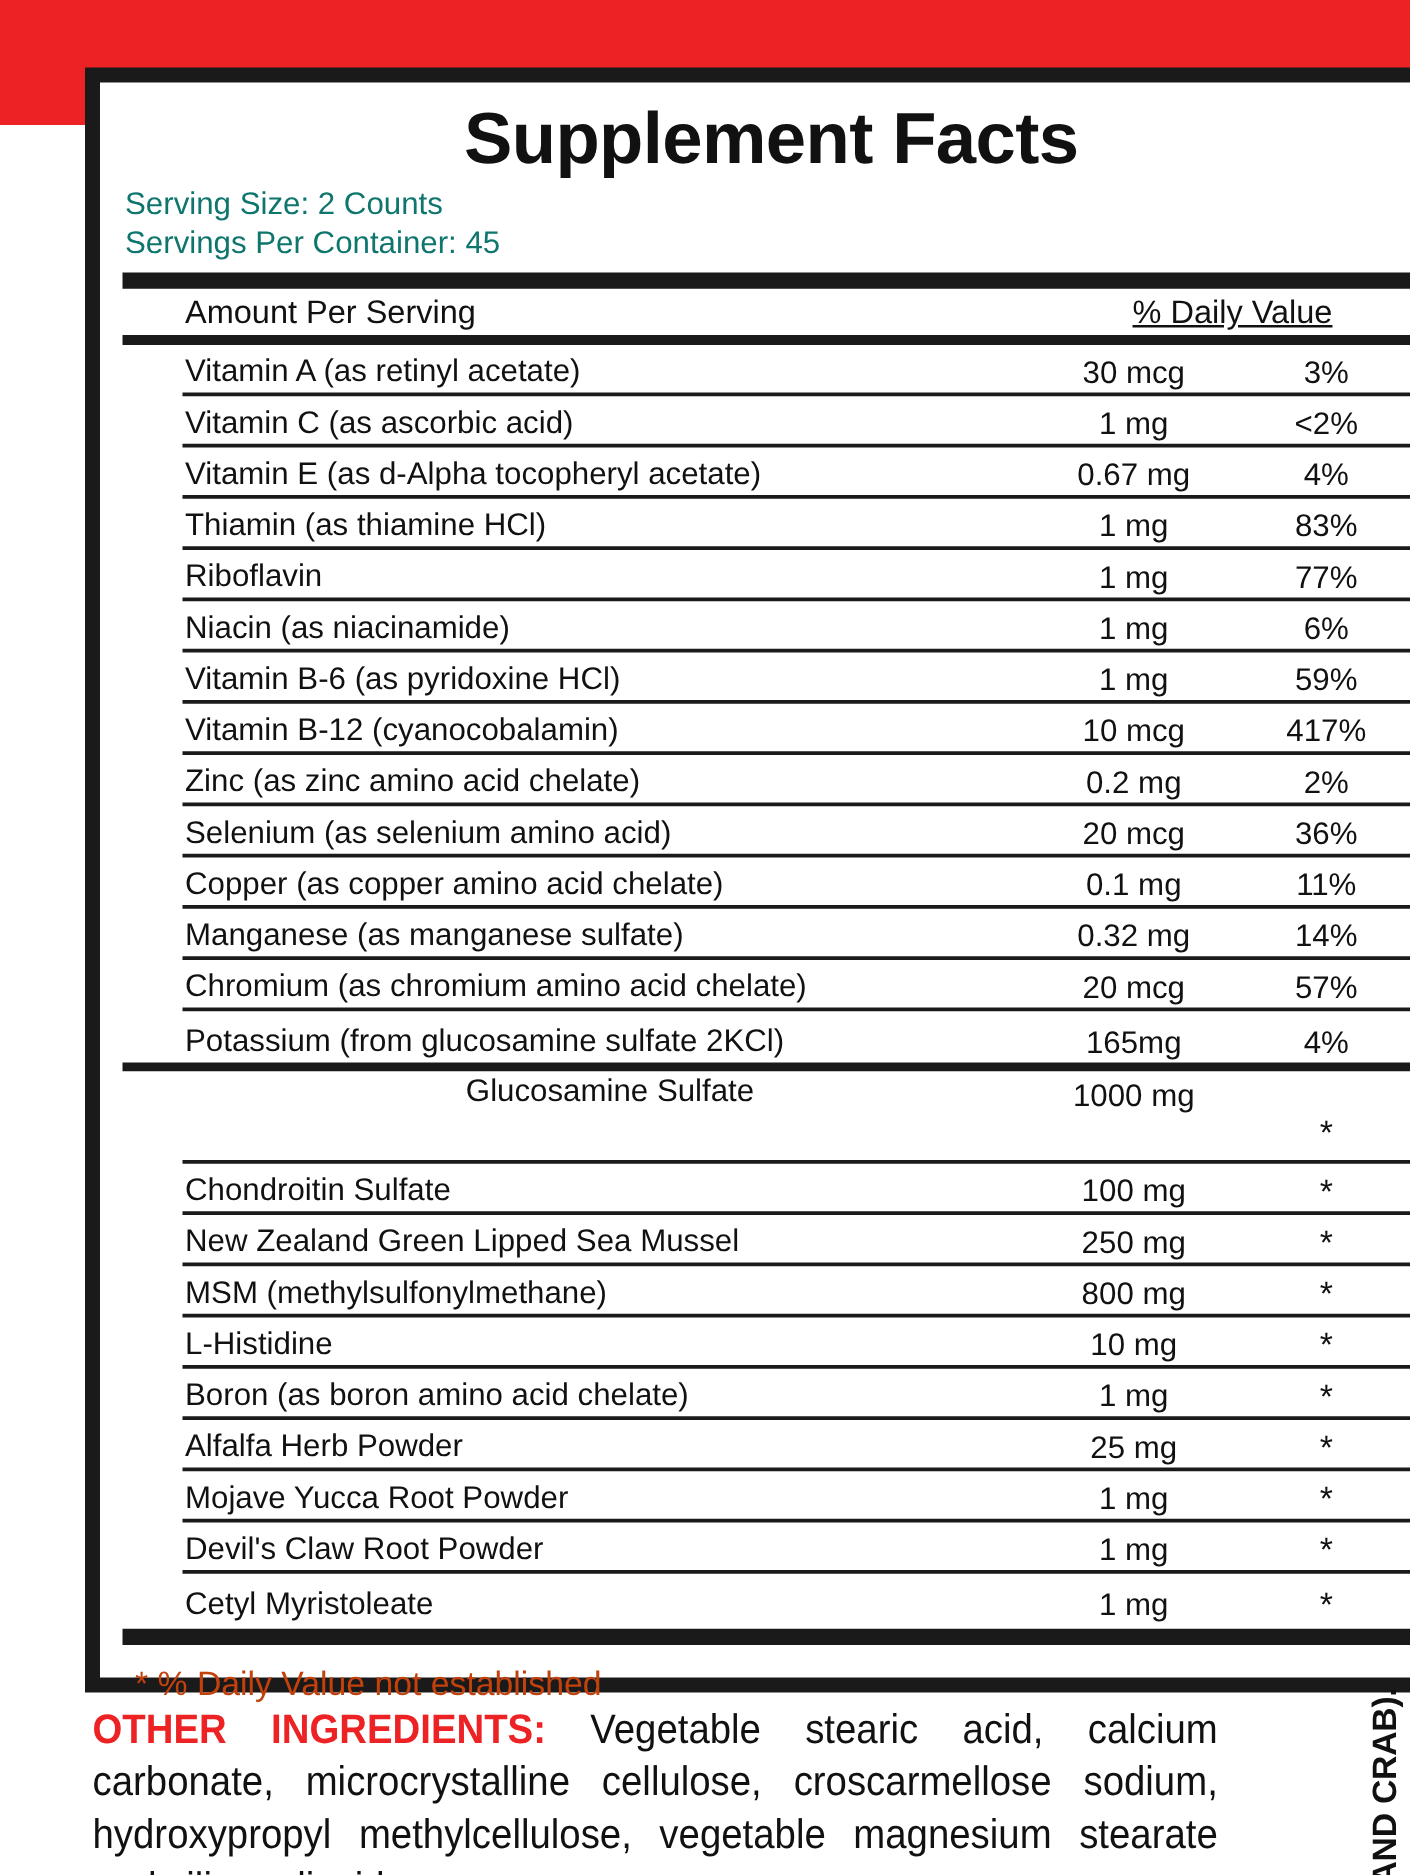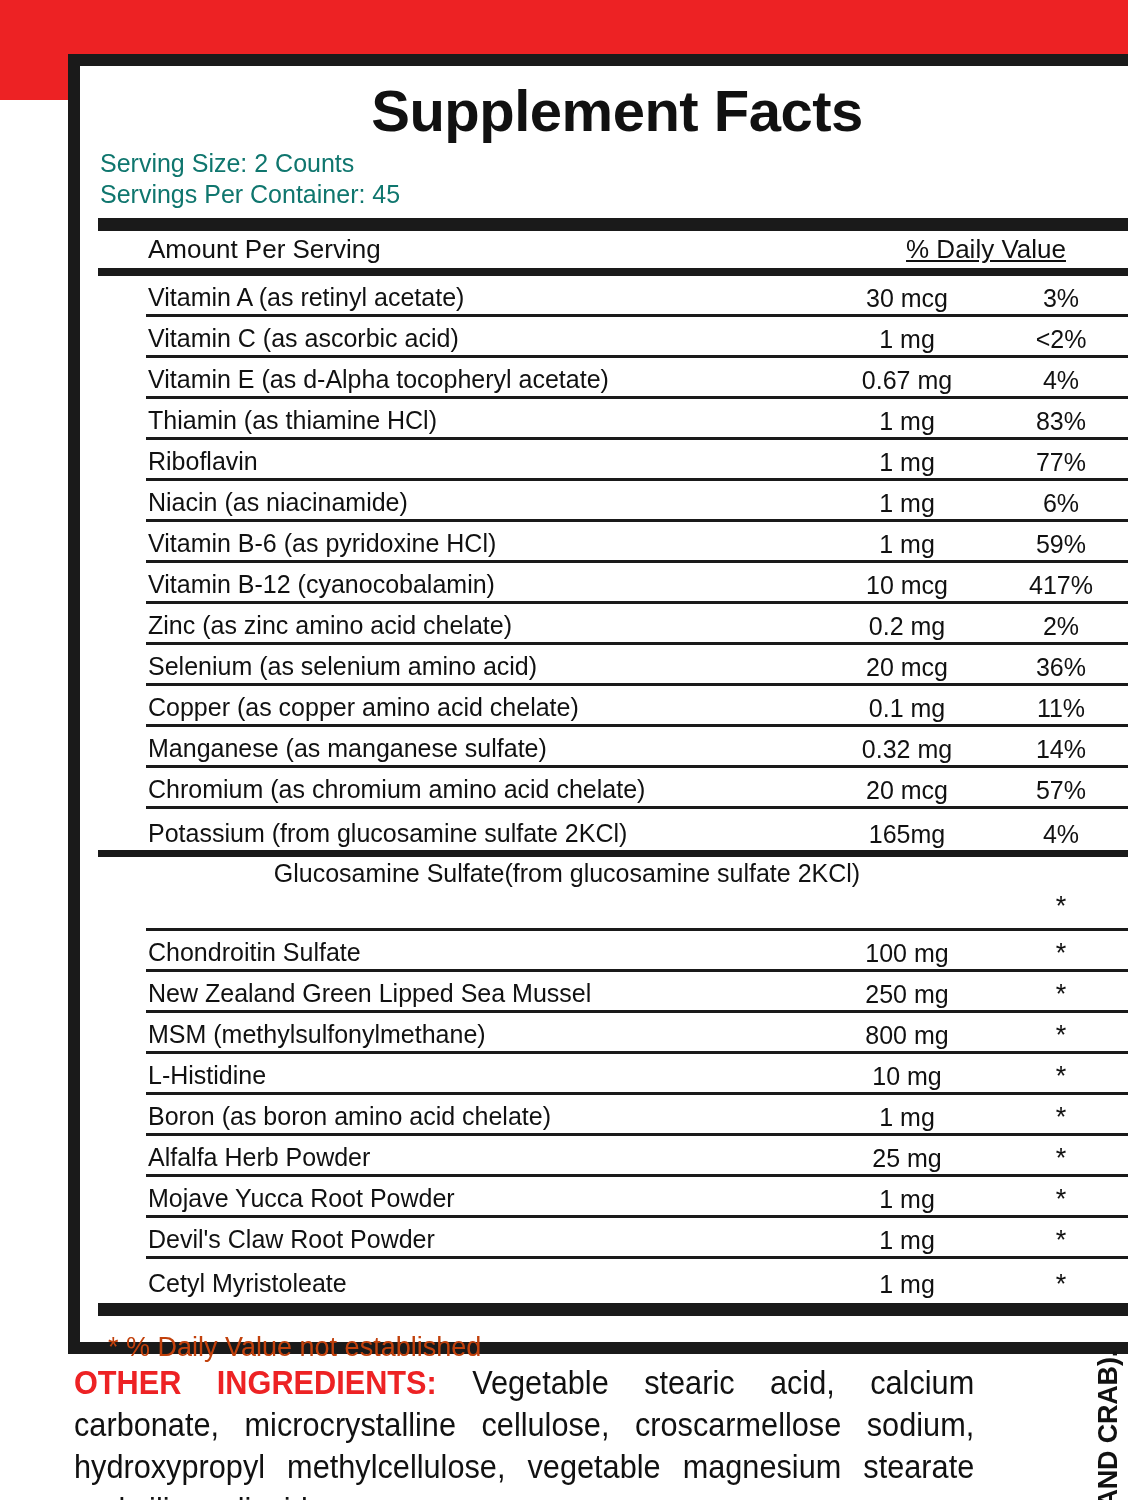--- a/index.html
+++ b/index.html
@@ -264,22 +264,22 @@
           <span class="amt">165mg</span>
           <span class="dv">4%</span>
         </div>
       </div>
 
     <div class="bar-sect"></div>
 
     <div class="row two-line">
       <span class="nm">
         <span>Glucosamine Sulfate</span>
-        <span>(from glucosamine sulfate 2KCl)</span>
       </span>
+      <span class="amt">1000 mg</span>
       <span class="dv star">*</span>
     </div>
 
     <div id="blend-block">
         <div class="row">
           <span class="nm">Chondroitin Sulfate</span>
           <span class="amt">100 mg</span>
           <span class="dv star">*</span>
         </div>
         <div class="row">

